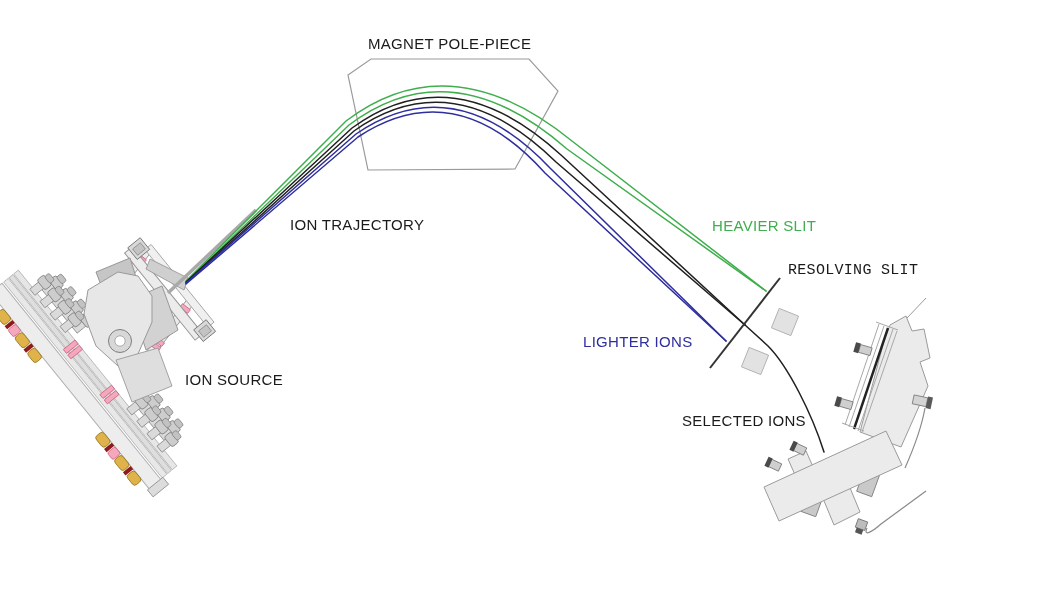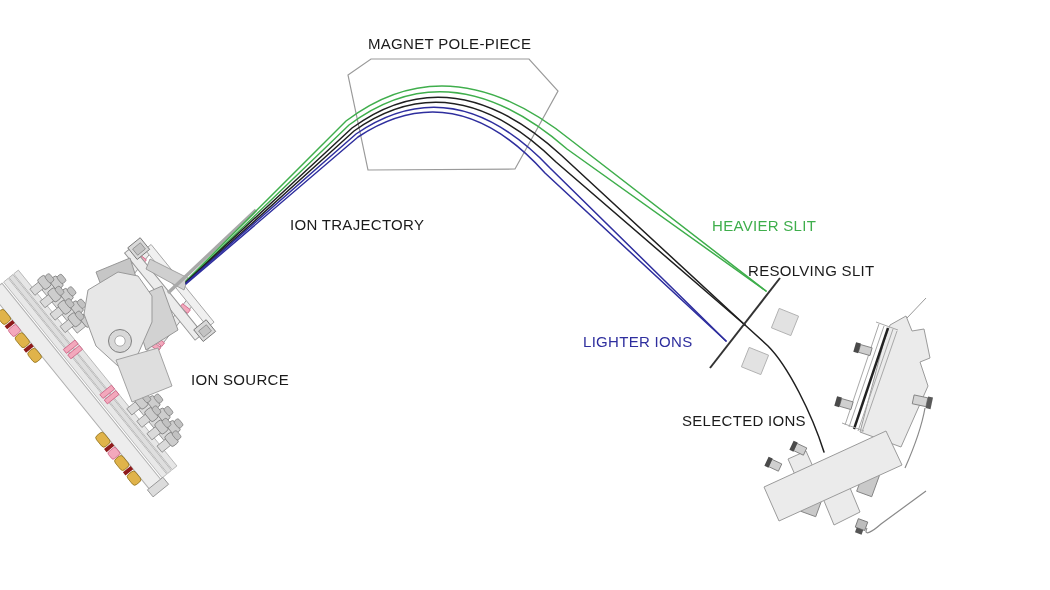--- a/index.html
+++ b/index.html
@@ -265,17 +265,17 @@
         </g>
 
     <path class="wire" d="M925,408 C922,425 913,450 905,468"></path>
     <path class="wire" d="M926,491 L881,524 C872,532 863,537 867,528"></path>
   </g>
 </svg>
 
   <div class="lbl" style="left:368px;top:35px;">MAGNET POLE-PIECE</div>
   <div class="lbl" style="left:290px;top:216px;">ION TRAJECTORY</div>
   <div class="lbl green" style="left:712px;top:217px;">HEAVIER SLIT</div>
-  <div class="lbl" style="left:748px;top:262px;">RESOLVING SLIT</div>
+  <div class="lbl" style="left:788px;top:262px;font-family:Liberation Mono, monospace;">RESOLVING SLIT</div>
   <div class="lbl blue" style="left:583px;top:320px;">LIGHTER IONS</div>
-  <div class="lbl" style="left:191px;top:371px;">ION SOURCE</div>
+  <div class="lbl" style="left:185px;top:371px;">ION SOURCE</div>
   <div class="lbl" style="left:682px;top:412px;">SELECTED IONS</div>
 </div>
 
 </body></html>

